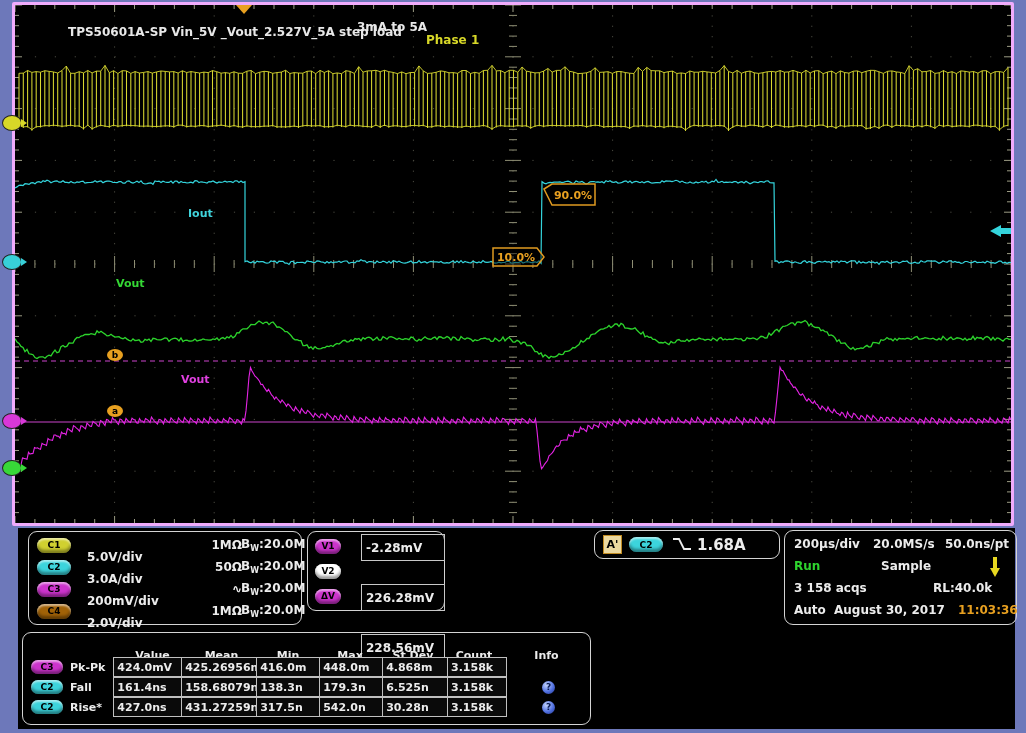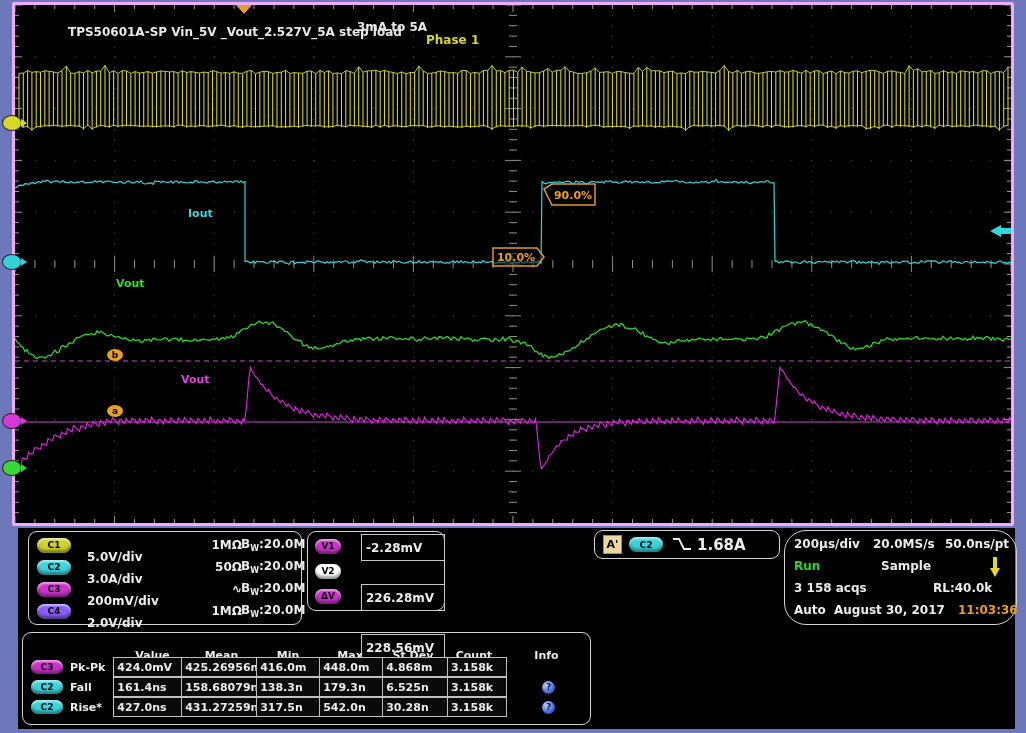--- a/index.html
+++ b/index.html
@@ -72,21 +72,21 @@
   
   #trig-box{left:576px;top:2px;width:184px;height:27px;display:flex;align-items:center;}
   .trig-a{
     width:17px;height:17px;margin-left:8px;background:#ecd9a0;border:1px solid #c08a20;
     color:#000;font-size:11px;font-weight:bold;display:flex;align-items:center;justify-content:center;
   }
   #trig-box .pill{margin-left:7px;}
   .slope-ic{margin-left:9px;}
   .trig-val{margin-left:5px;font-size:15px;}
   
-  #tb-box{left:766px;top:2px;width:231px;height:93px;font-size:12px;border-radius:22px;}
+  #tb-box{left:766px;top:2px;width:231px;height:93px;font-size:12px;}
   #tb-box span{position:absolute;}
   .tb-green{color:#2ed42e;font-weight:bold;}
   .tb-orange{color:#e8a020;font-weight:bold;}
   
   #meas-box{left:4px;top:104px;width:567px;height:91px;font-size:11px;}
   .m-hrow{position:absolute;top:16px;left:0;width:100%;height:17px;display:flex;}
   .m-hcell{text-align:center;font-weight:bold;color:#ececec;}
   .m-row{position:absolute;left:0;width:100%;height:20px;display:flex;align-items:center;}
   .m-label{width:96px;display:flex;align-items:center;}
   .m-label .pill{margin-left:8px;width:32px;height:14px;}
@@ -188,21 +188,21 @@
       <span class="ch-coup wtxt">50Ω</span>
       <span class="ch-bw wtxt"><span>B</span><sub>W</sub><span>:20.0M</span></span>
     </div>
     <div class="ch-row" style="top:46px">
       <span class="pill" style="background: rgb(204, 51, 204);">C3</span>
       <span class="ch-scale wtxt">200mV/div</span>
       <span class="ch-coup wtxt">∿</span>
       <span class="ch-bw wtxt"><span>B</span><sub>W</sub><span>:20.0M</span></span>
     </div>
     <div class="ch-row" style="top:68px">
-      <span class="pill" style="background: #8b5cf6;">C4</span>
+      <span class="pill" style="background: #a16207;">C4</span>
       <span class="ch-scale wtxt">2.0V/div</span>
       <span class="ch-coup wtxt">1MΩ</span>
       <span class="ch-bw wtxt"><span>B</span><sub>W</sub><span>:20.0M</span></span>
     </div>
   </div>
 
   <div class="box" id="cur-box">
     <div class="cur-row" style="top:1px">
       <span class="pill" style="background:#cc33cc">V1</span>
       <span class="cur-cell wtxt" style="top:1px">-2.28mV</span>

